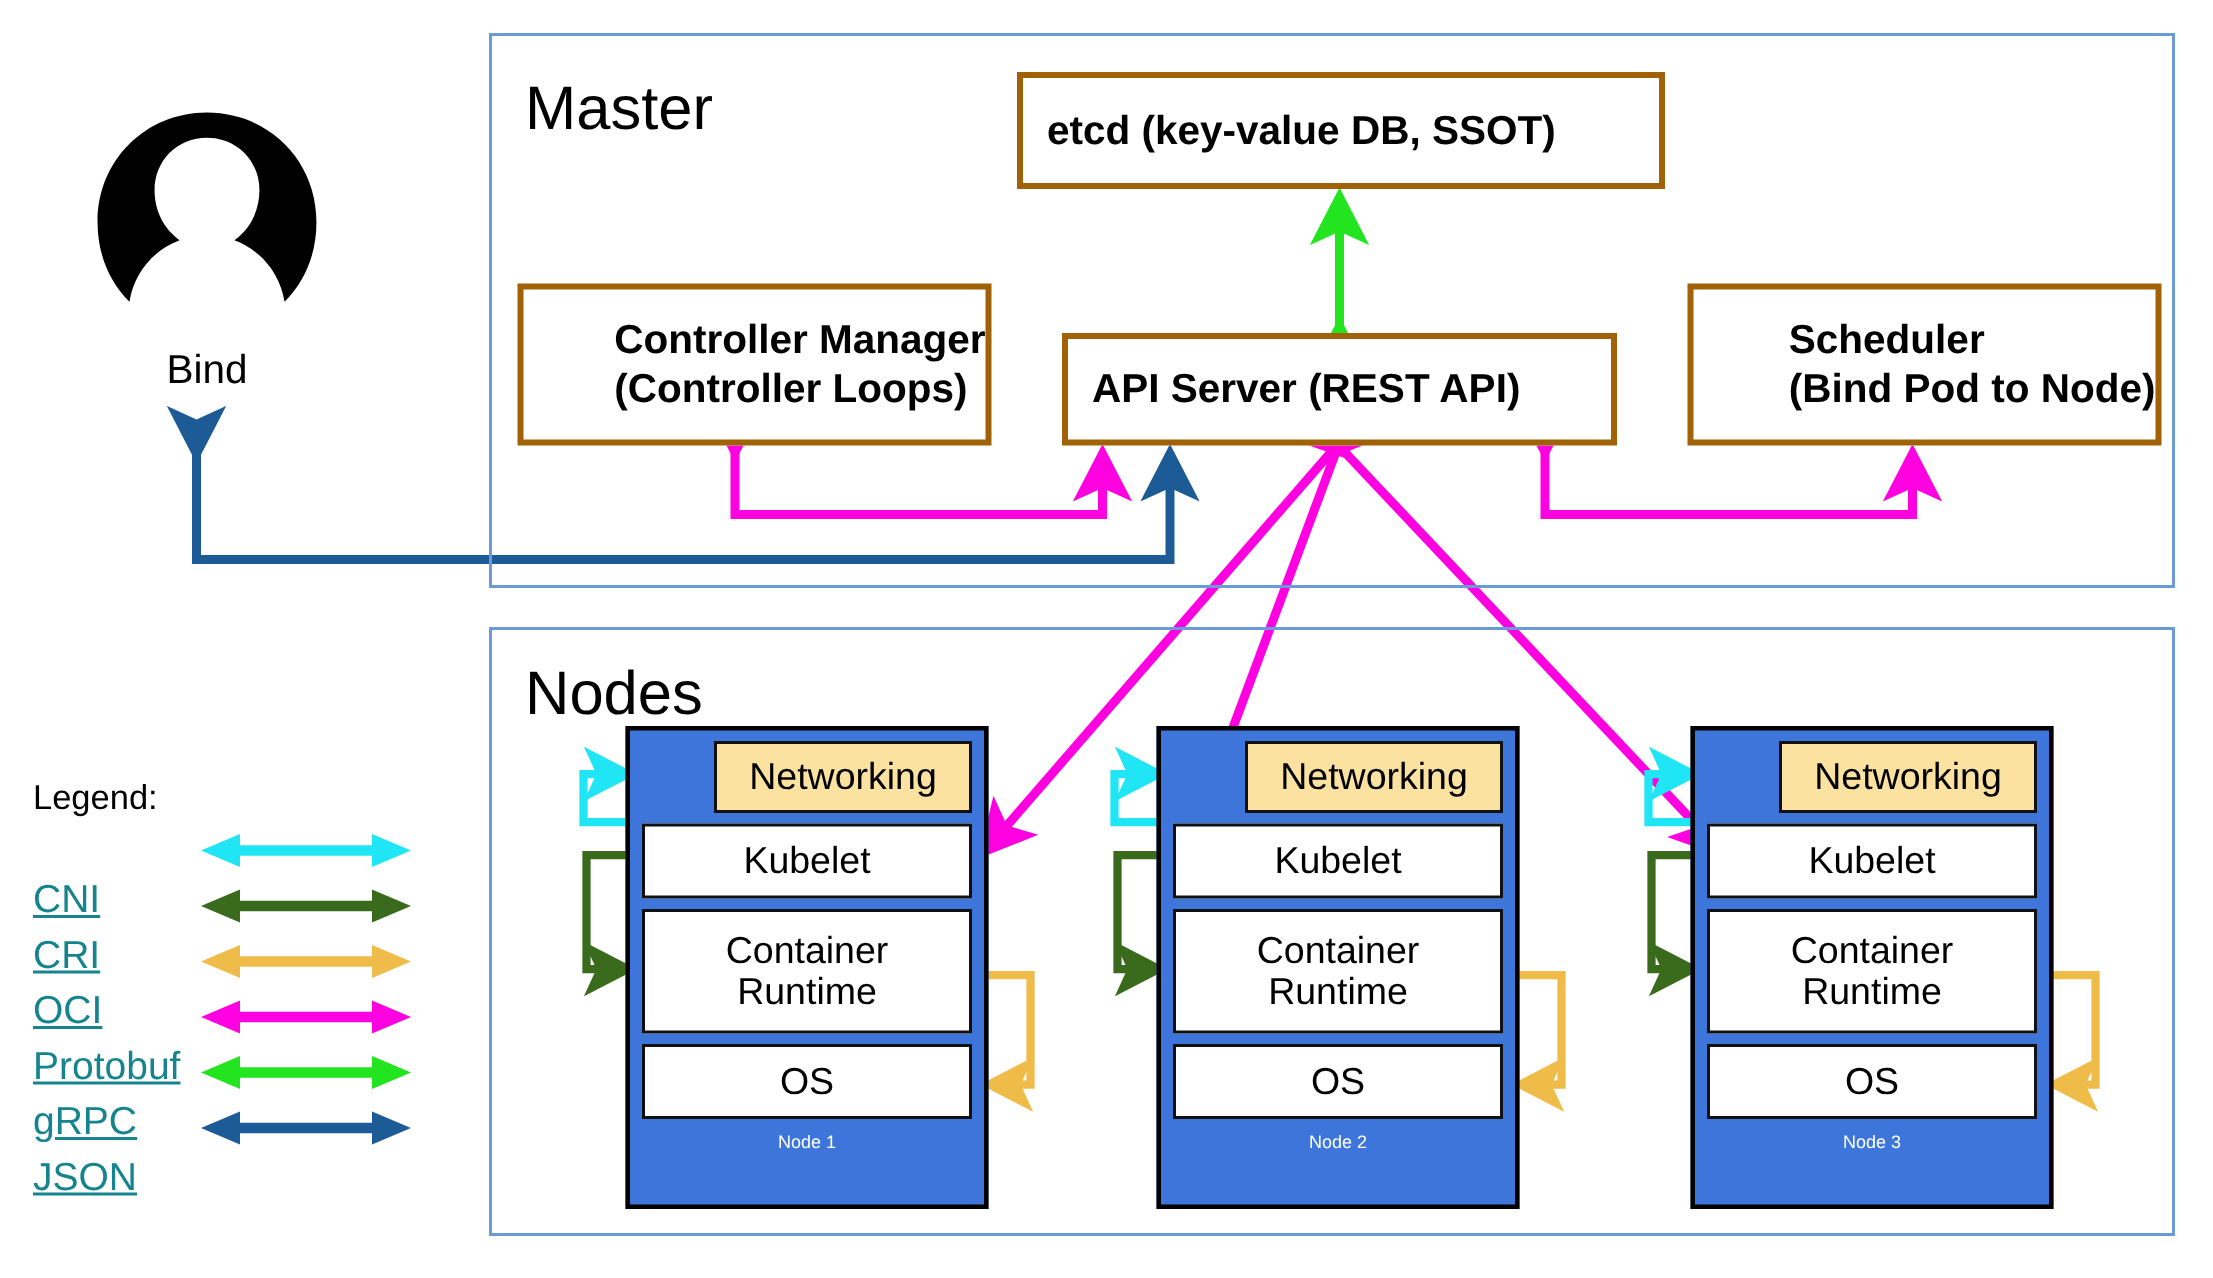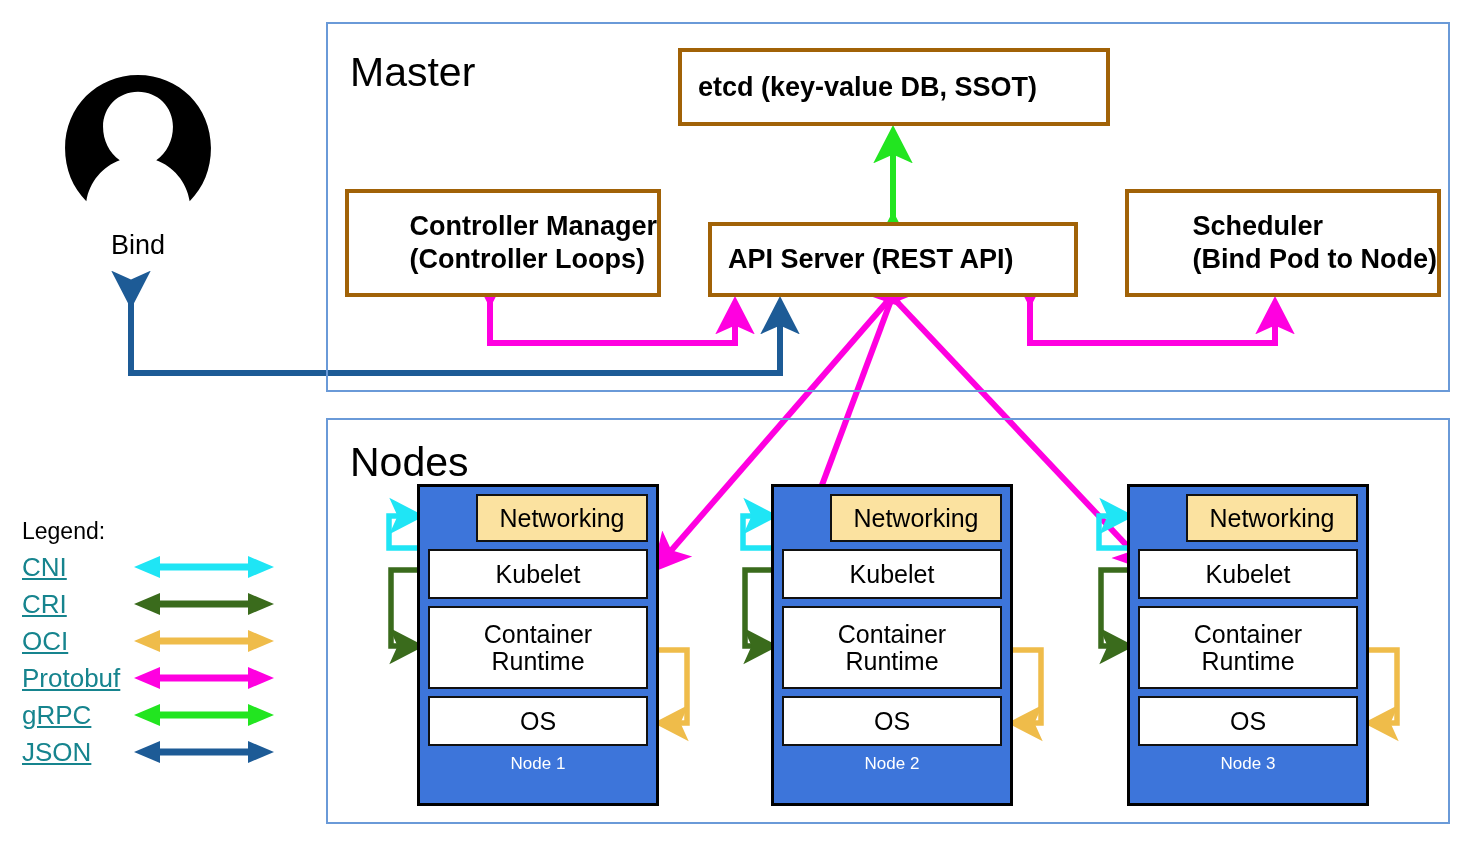--- a/index.html
+++ b/index.html
@@ -71,37 +71,38 @@
     font-size: 25px;
     line-height: 1.08;
     color: #000;
     white-space: pre-line;
     margin-bottom: 7px;
   }
   .node-layer.networking { background: #fbe2a0; margin-left: 48px; }
   .node-name {
     text-align: center;
     color: #ffffff;
-    font-size: 17px;
+    font-size: 12px;
     line-height: 1;
     margin-top: 9px;
   }
 
   
   .legend-title {
     font-size: 23px;
     color: #000;
     white-space: nowrap;
   }
   .legend-item-label {
     font-size: 26px;
     color: #16848e;
     text-decoration: underline;
     text-underline-offset: 2px;
     white-space: nowrap;
+    margin-top: 32px;
   }
 
   
   .user-label {
     font-size: 27px;
     color: #000;
     text-align: center;
     white-space: nowrap;
   }
 

